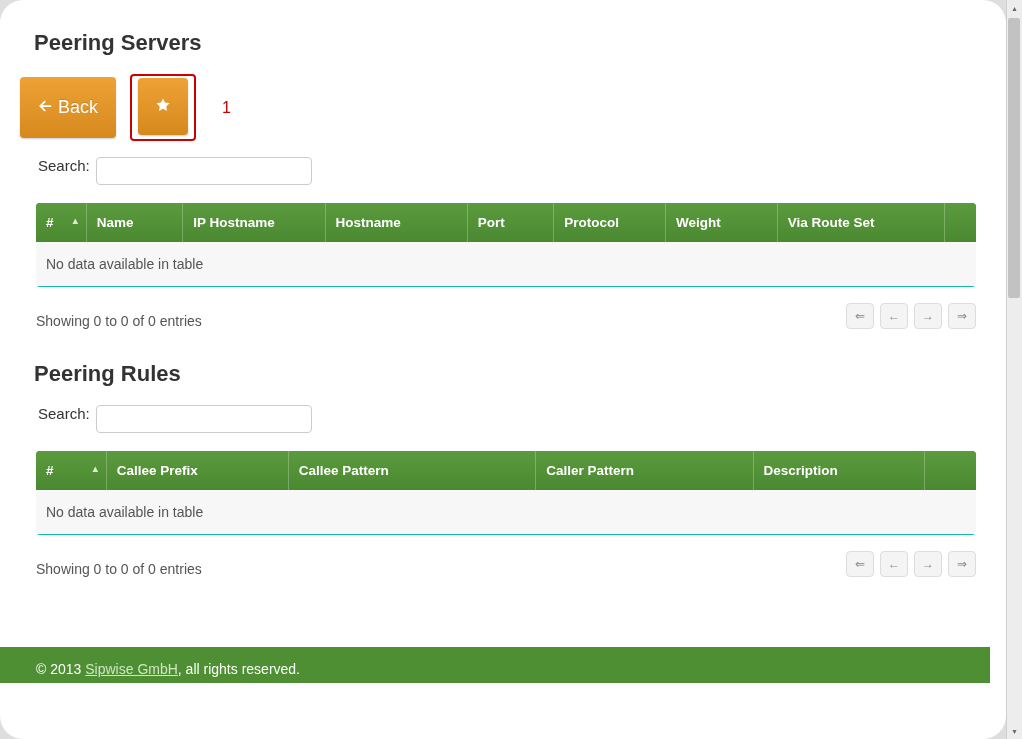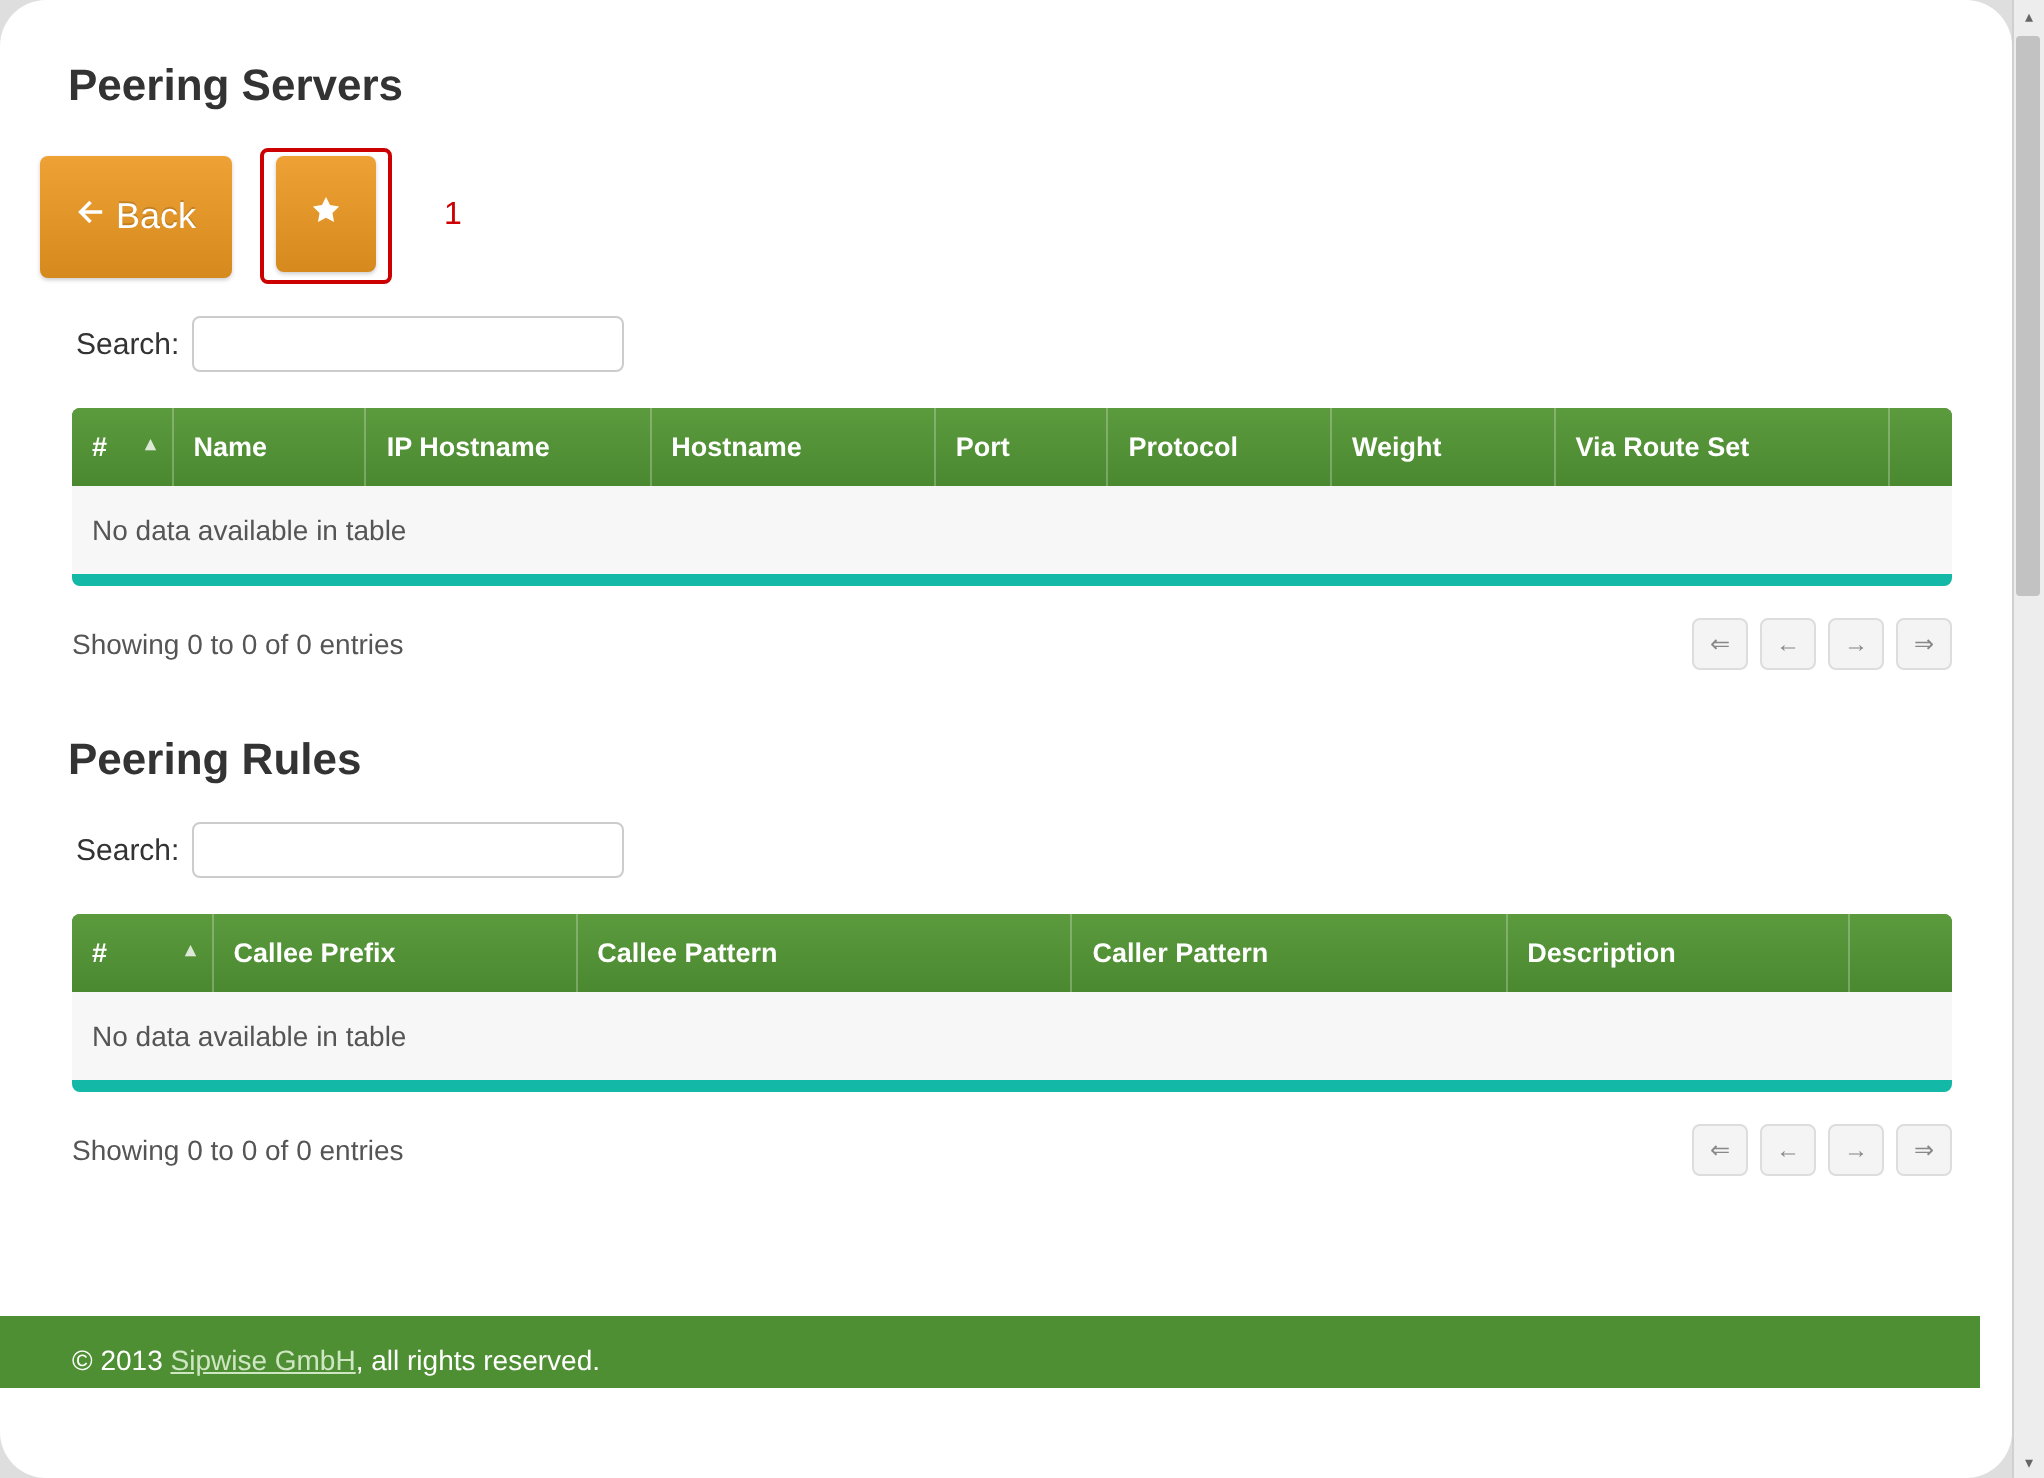--- a/index.html
+++ b/index.html
@@ -88,21 +88,21 @@
   }
   .callout-number {
     color: #cc0000;
     font-size: 16px;
     margin-left: 12px;
     font-weight: 500;
   }
 
   .search-row {
     margin: 16px 0 18px 18px;
-    display: flex; align-items: center; gap: 6px;
+    display: flex; gap: 6px;
     color: #333;
   }
   .search-row label { font-size: 15px; }
   .search-input {
     width: 216px;
     height: 28px;
     border: 1px solid #ccc;
     border-radius: 4px;
     padding: 2px 8px;
     font-size: 14px;
@@ -133,28 +133,28 @@
     position: absolute;
     right: 8px;
     color: rgba(255,255,255,.8);
     font-size: 10px;
   }
   table.data-table tbody td {
     background: #f7f7f7;
     padding: 14px 10px;
     font-size: 14px;
     color: #555;
-    border-bottom: 6px solid #14b8a6;
+    border-bottom: 1px solid #14b8a6;
   }
   .table-info-row {
     width: 940px;
     margin: 16px 0 0 16px;
     display: flex;
     justify-content: space-between;
-    align-items: center;
+    align-items: flex-end;
     font-size: 14px;
     color: #555;
     gap: 16px;
   }
   .pager { display: flex; gap: 6px; }
   .pager button {
     width: 28px; height: 26px;
     border: 1px solid #ddd;
     background: #f4f4f4;
     border-radius: 4px;

